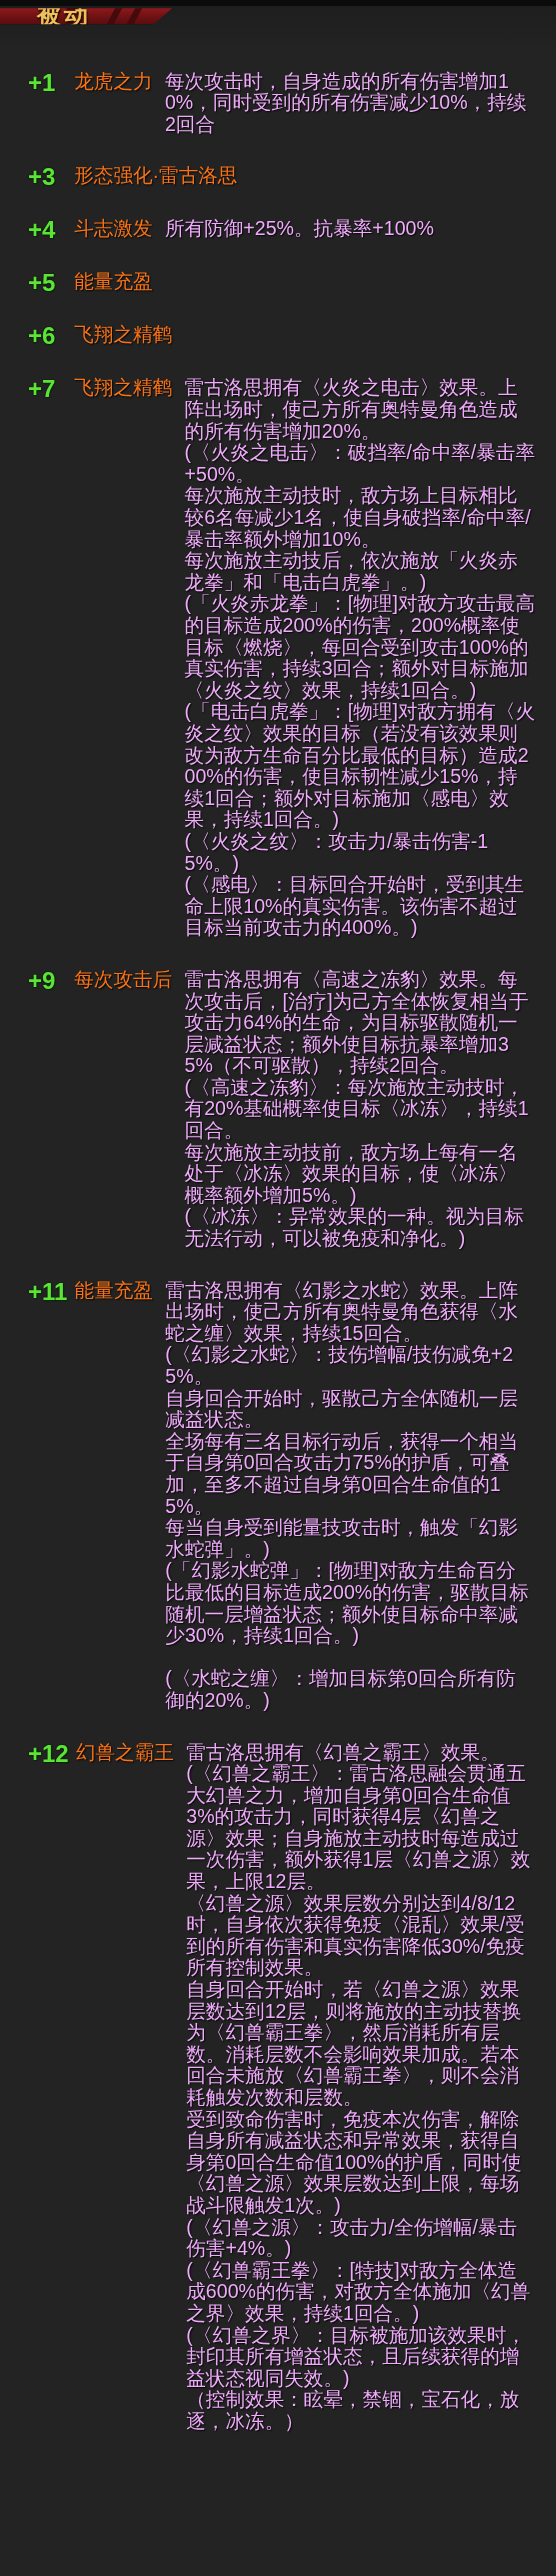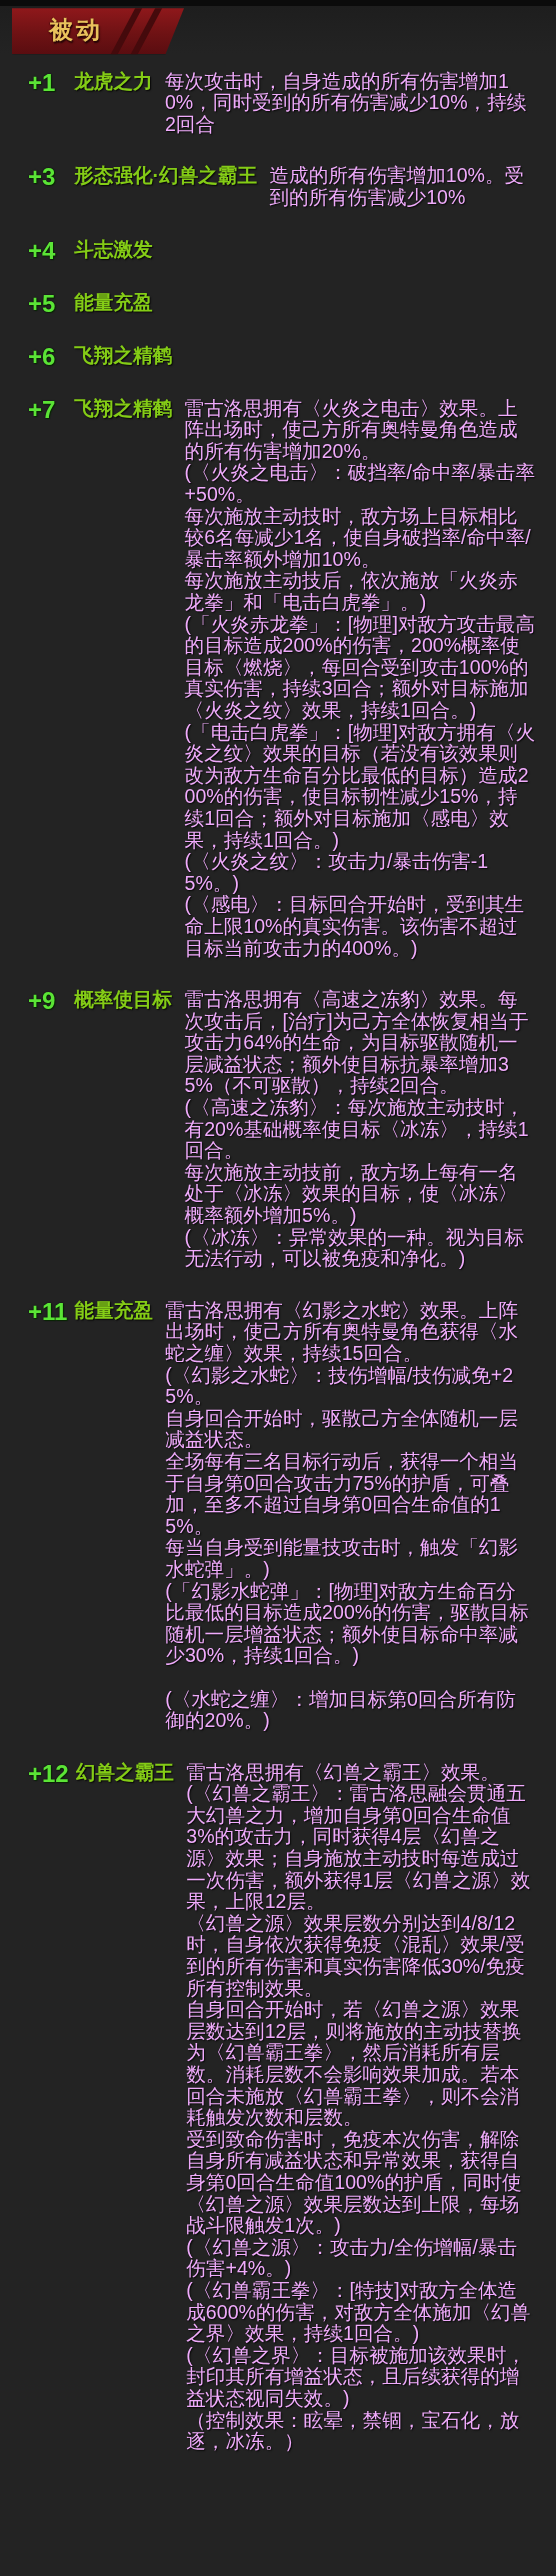--- a/index.html
+++ b/index.html
@@ -6,21 +6,21 @@
   body{
     width:556px;height:2745px;
     background:#232323;
     overflow:hidden;
     position:relative;
     font-family:"Liberation Sans","DejaVu Sans",sans-serif;
   }
   .top-strip{height:6.2px;background:#0b0b0b;}
   .header-row{position:relative;height:47px;background:linear-gradient(180deg,#1e1e1e,#232323);}
   .banner{
-    position:absolute;left:12px;top:2.1px;width:172px;height:46px;
+    position:absolute;left:0;top:2.1px;width:172px;height:16px;
     background:linear-gradient(180deg,#8f181b 0%,#6f1214 55%,#5a0d10 100%);
     clip-path:polygon(0 0,100% 0,calc(100% - 18.5px) 100%,0 100%);
     box-shadow:0 1.5px 3.1px rgba(0,0,0,.6);
   }
   .banner .stripe{
     position:absolute;top:-2.1px;bottom:-2.1px;width:7.2px;
     background:#450a0c;transform:skewX(-28deg);
   }
   .banner .s1{left:111px;}
   .banner .s2{left:131px;}
@@ -37,21 +37,21 @@
     font-size:19.6px;line-height:21.6px;color:#e4e4e4;
     text-shadow:1px 1px 1.5px rgba(0,0,0,.85);
   }
   .lvl{
     flex-shrink:0;min-width:39px;
     font-size:24px;line-height:23px;font-weight:bold;
     color:#5be436;
     text-shadow:1px 1px 1px #082703,0 0 1.5px #000;
   }
   .name{
-    flex-shrink:0;font-weight:bold;color:#84cc16;
+    flex-shrink:0;font-weight:normal;color:#f97316;
     margin:0 12.4px 0 7.2px;white-space:nowrap;
   }
   .desc{
     flex:1;white-space:pre-wrap;word-break:break-all;color:#f0abfc;
   }
 </style>
 </head>
 <body>
 
 <div class="top-strip"></div>
@@ -66,27 +66,27 @@
 
 <div class="list" id="passive-list">
   <div class="entry">
     <span class="lvl">+1</span>
     <span class="name">龙虎之力</span>
     <span class="desc">每次攻击时，自身造成的所有伤害增加10%，同时受到的所有伤害减少10%，持续2回合</span>
   </div>
 
   <div class="entry">
     <span class="lvl">+3</span>
-    <span class="name">形态强化·幻兽之霸王</span>
-    <span class="desc">造成的所有伤害增加10%。受到的所有伤害减少10%</span>
+    <span class="name">形态强化·雷古洛思</span>
   </div>
 
   <div class="entry">
     <span class="lvl">+4</span>
     <span class="name">斗志激发</span>
+    <span class="desc">所有防御+25%。抗暴率+100%</span>
   </div>
 
   <div class="entry">
     <span class="lvl">+5</span>
     <span class="name">能量充盈</span>
   </div>
 
   <div class="entry">
     <span class="lvl">+6</span>
     <span class="name">飞翔之精鹤</span>
@@ -100,21 +100,21 @@
 每次施放主动技时，敌方场上目标相比较6名每减少1名，使自身破挡率/命中率/暴击率额外增加10%。
 每次施放主动技后，依次施放「火炎赤龙拳」和「电击白虎拳」。)
 (「火炎赤龙拳」：[物理]对敌方攻击最高的目标造成200%的伤害，200%概率使目标〈燃烧〉，每回合受到攻击100%的真实伤害，持续3回合；额外对目标施加〈火炎之纹〉效果，持续1回合。)
 (「电击白虎拳」：[物理]对敌方拥有〈火炎之纹〉效果的目标（若没有该效果则改为敌方生命百分比最低的目标）造成200%的伤害，使目标韧性减少15%，持续1回合；额外对目标施加〈感电〉效果，持续1回合。)
 (〈火炎之纹〉：攻击力/暴击伤害-15%。)
 (〈感电〉：目标回合开始时，受到其生命上限10%的真实伤害。该伤害不超过目标当前攻击力的400%。)</span>
   </div>
 
   <div class="entry">
     <span class="lvl">+9</span>
-    <span class="name">概率使目标</span>
+    <span class="name">每次攻击后</span>
     <span class="desc">雷古洛思拥有〈高速之冻豹〉效果。每次攻击后，[治疗]为己方全体恢复相当于攻击力64%的生命，为目标驱散随机一层减益状态；额外使目标抗暴率增加35%（不可驱散），持续2回合。
 (〈高速之冻豹〉：每次施放主动技时，有20%基础概率使目标〈冰冻〉，持续1回合。
 每次施放主动技前，敌方场上每有一名处于〈冰冻〉效果的目标，使〈冰冻〉概率额外增加5%。)
 (〈冰冻〉：异常效果的一种。视为目标无法行动，可以被免疫和净化。)</span>
   </div>
 
   <div class="entry">
     <span class="lvl">+11</span>
     <span class="name">能量充盈</span>
     <span class="desc">雷古洛思拥有〈幻影之水蛇〉效果。上阵出场时，使己方所有奥特曼角色获得〈水蛇之缠〉效果，持续15回合。

